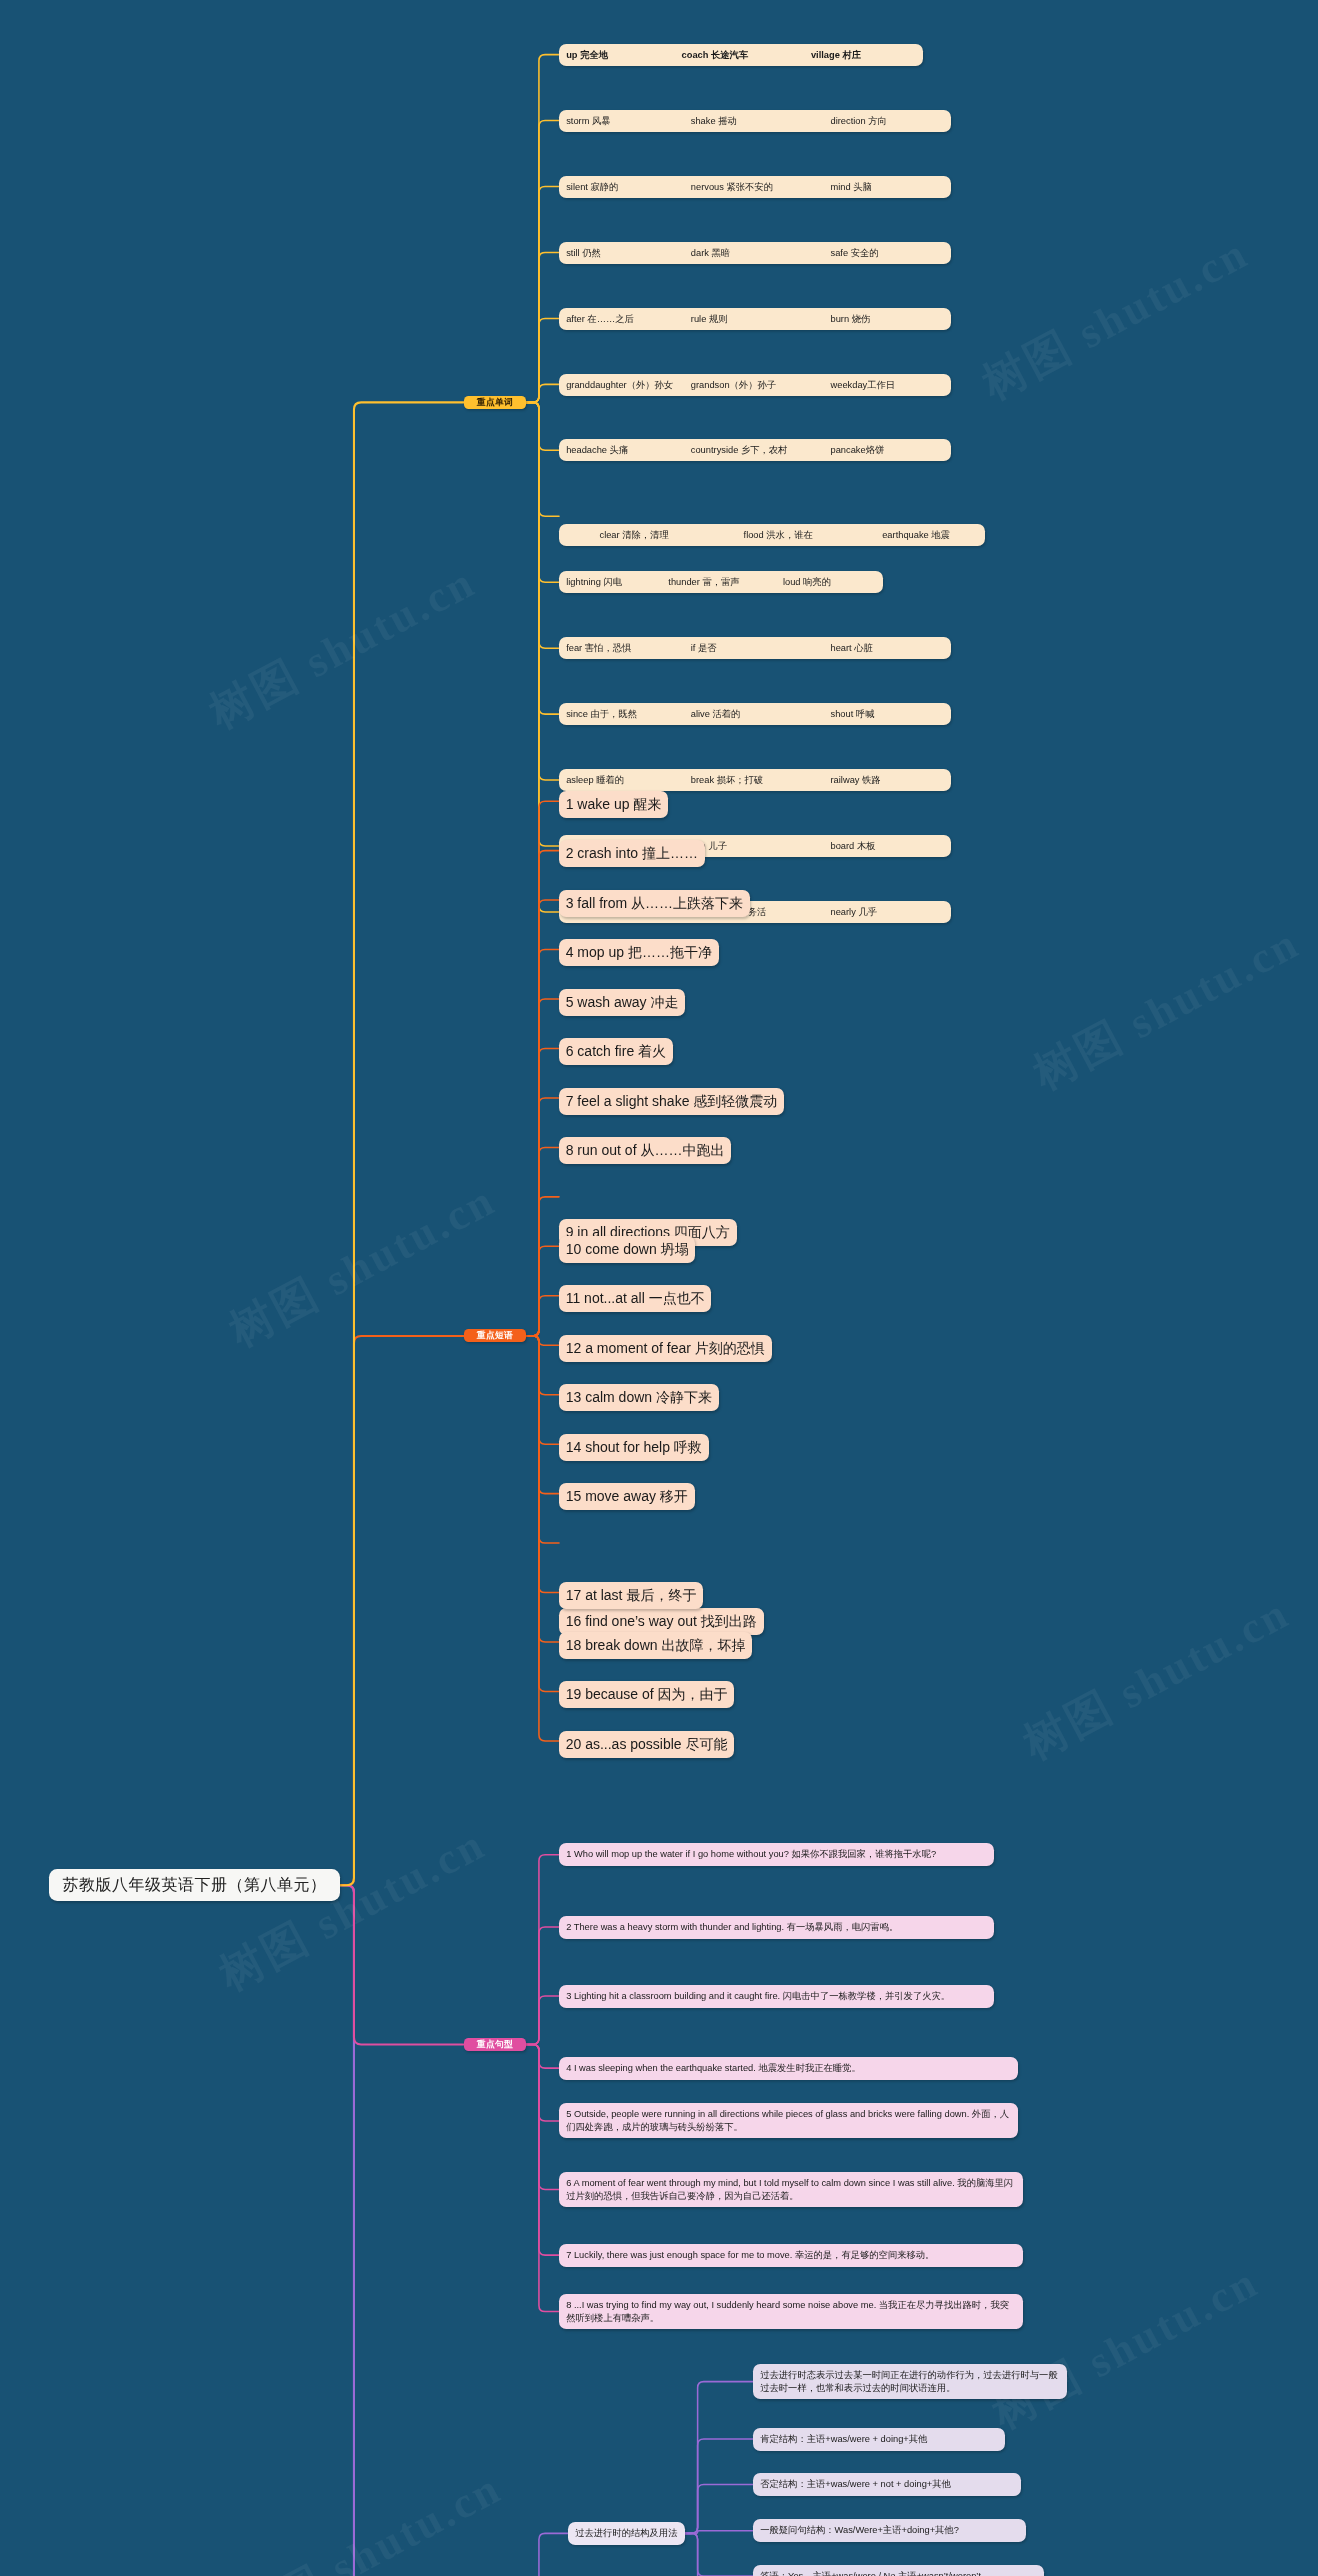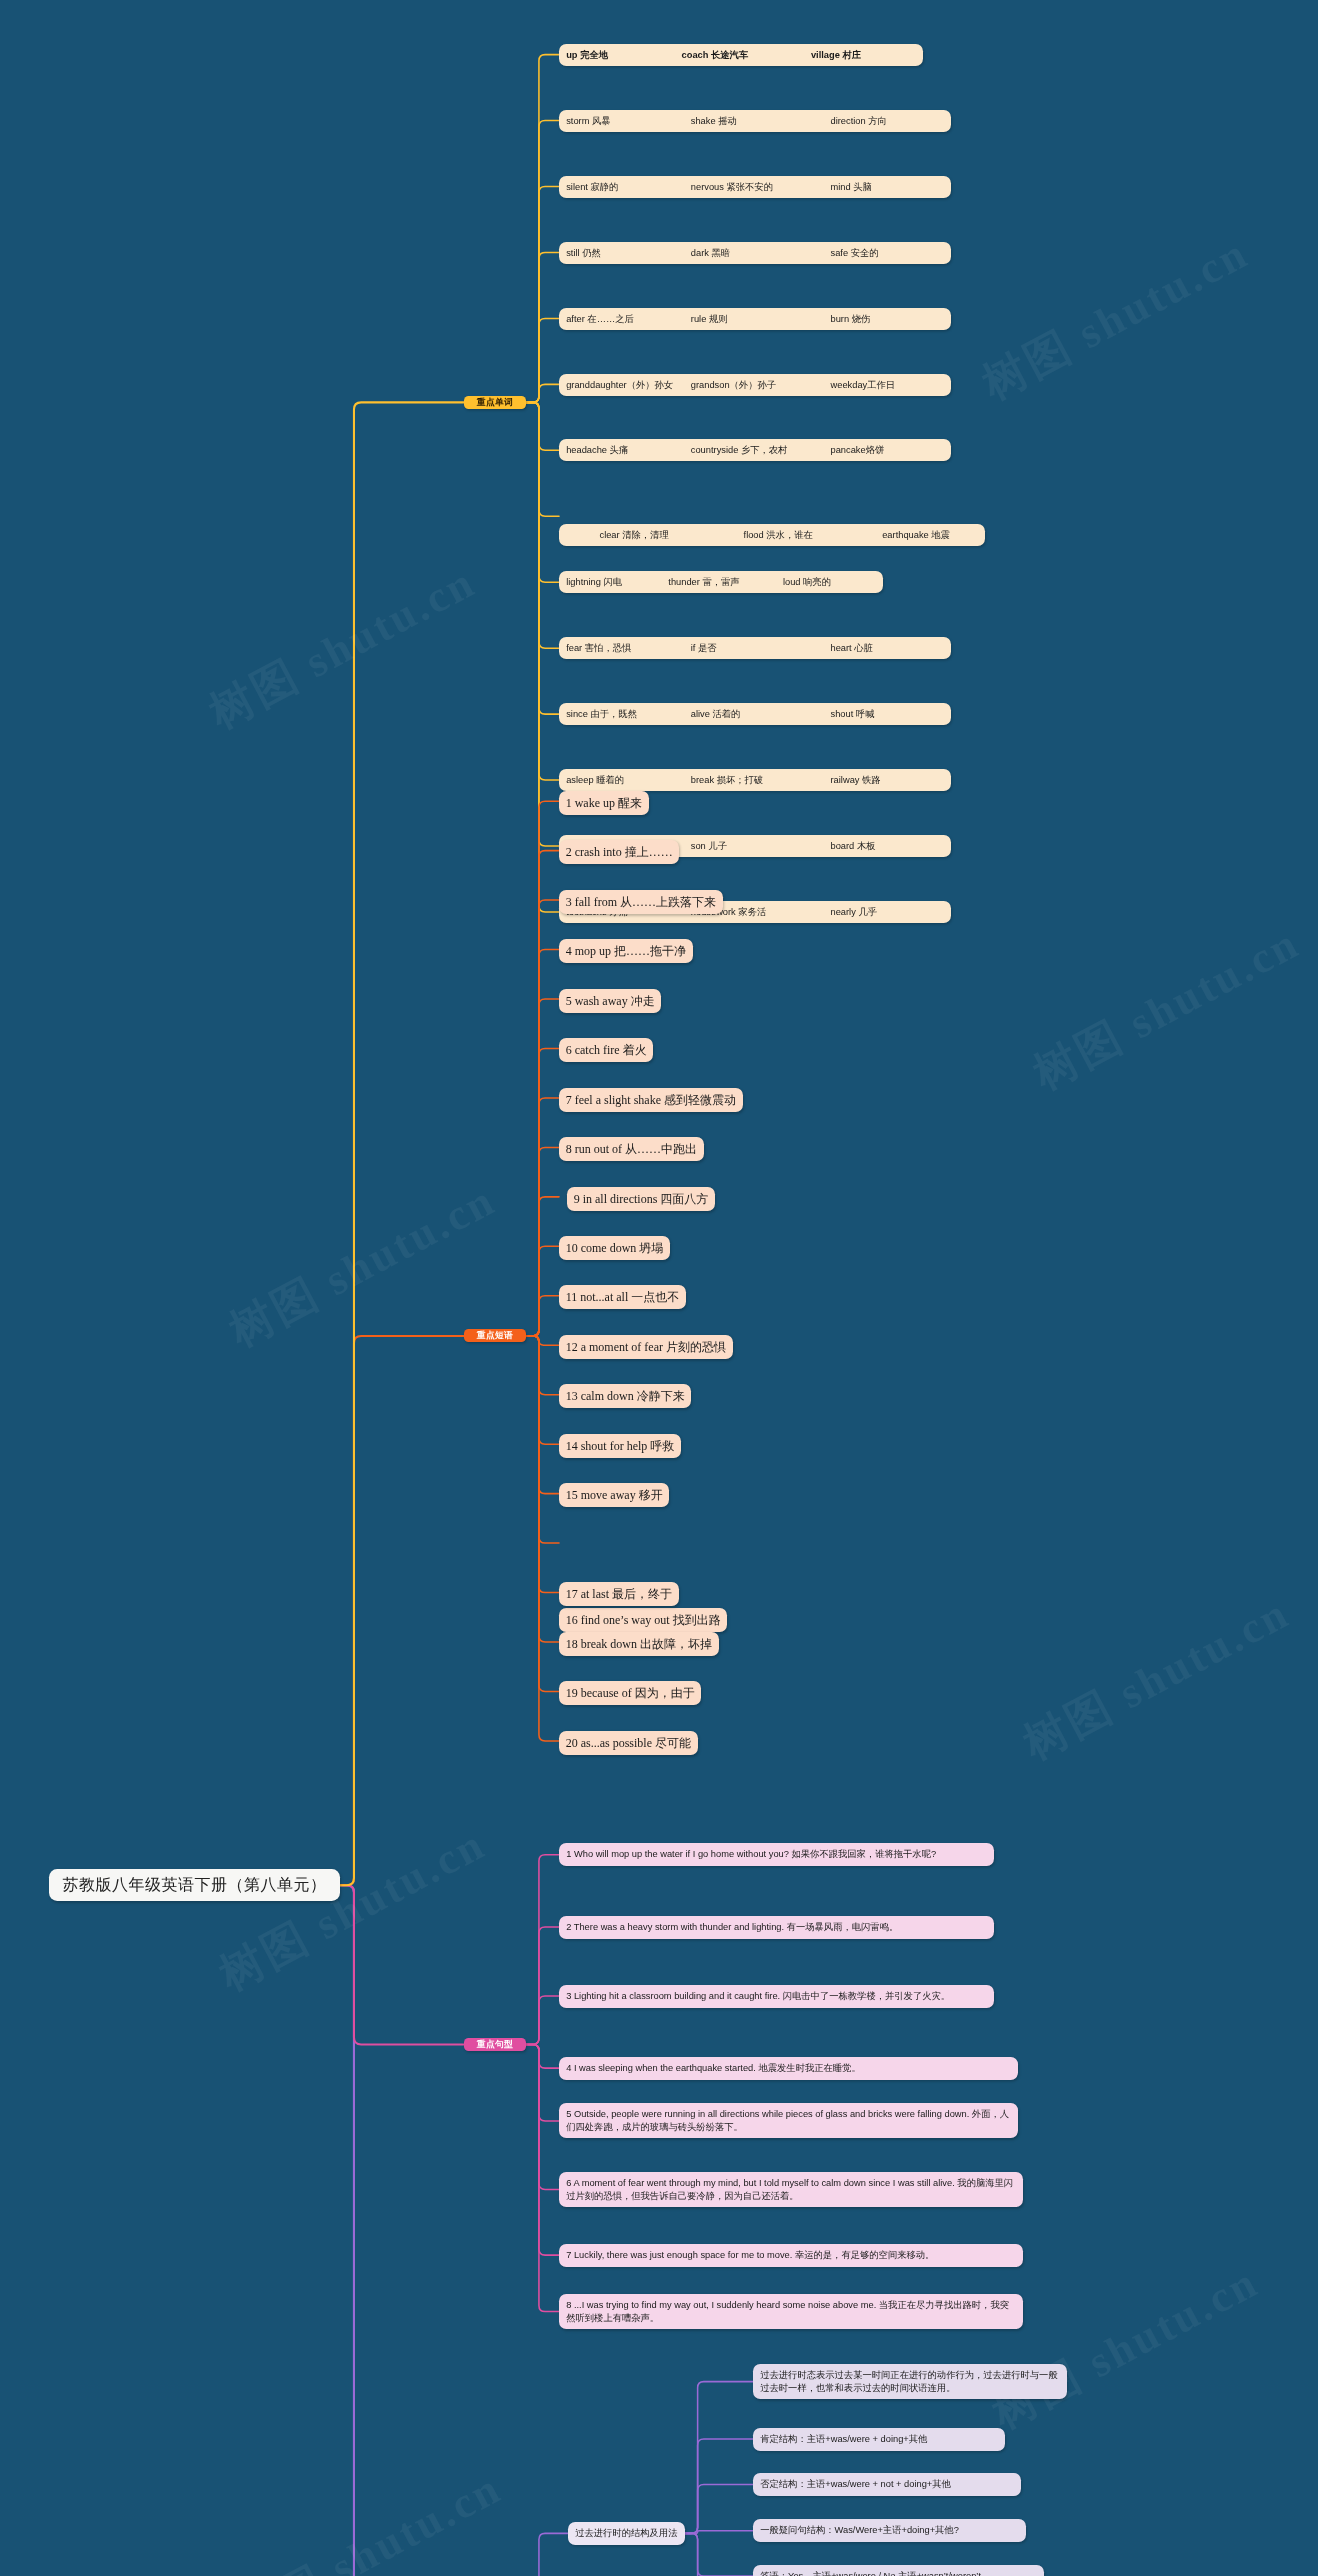--- a/index.html
+++ b/index.html
@@ -27,21 +27,21 @@
         font-weight:700;letter-spacing:0.3px;text-align:center;justify-content:center;}
   .chip-words   {background:#ffc02e;}
   .chip-phrases {background:#f4601a;color:#fff;}
   .chip-sent    {background:#e04ea0;color:#fff;}
 
   
   .word-box{background:#fbe8cd;padding:4.6px 7.2px;font-size:9.3px;}
   .word-box .cols{display:flex;width:100%;}
   .word-box .c{white-space:nowrap;}
 
-  .phrase-box{background:#fcddc9;padding:4.1px 6.7px;font-size:12px;white-space:nowrap;font-family:Liberation Serif, serif;}
+  .phrase-box{background:#fcddc9;padding:4.1px 6.7px;font-size:14px;white-space:nowrap;}
   .sent-box{background:#f6d6ea;padding:5.2px 7.2px;font-size:9.3px;}
   .gram-box{background:#e4dced;padding:5.2px 7.2px;font-size:9.3px;}
   .gram-mid{background:#ece6f3;padding:5.2px 7.2px;font-size:9.3px;white-space:nowrap;}
 
   .wm{position:absolute;color:rgba(255,255,255,.055);font-size:44px;
       font-family:"Liberation Serif","DejaVu Serif",serif;font-weight:700;
       transform:rotate(-28deg);white-space:nowrap;pointer-events:none;
       user-select:none;letter-spacing:3.1px;}
 </style>
 </head>
@@ -263,21 +263,21 @@
       </div>
       <div class="node phrase-box" style="left: 559px; top: 1038px;">
         <span>6 catch fire 着火</span>
       </div>
       <div class="node phrase-box" style="left: 559px; top: 1088px;">
         <span>7 feel a slight shake 感到轻微震动</span>
       </div>
       <div class="node phrase-box" style="left: 559px; top: 1137px;">
         <span>8 run out of 从……中跑出</span>
       </div>
-      <div class="node phrase-box" style="left: 559px; top: 1187px; margin-left: 8px;">
+      <div class="node phrase-box" style="left: 559px; top: 1219px;">
         <span>9 in all directions 四面八方</span>
       </div>
       <div class="node phrase-box" style="left: 559px; top: 1236px;">
         <span>10 come down 坍塌</span>
       </div>
       <div class="node phrase-box" style="left: 559px; top: 1285px;">
         <span>11 not...at all 一点也不</span>
       </div>
       <div class="node phrase-box" style="left: 559px; top: 1335px;">
         <span>12 a moment of fear 片刻的恐惧</span>

